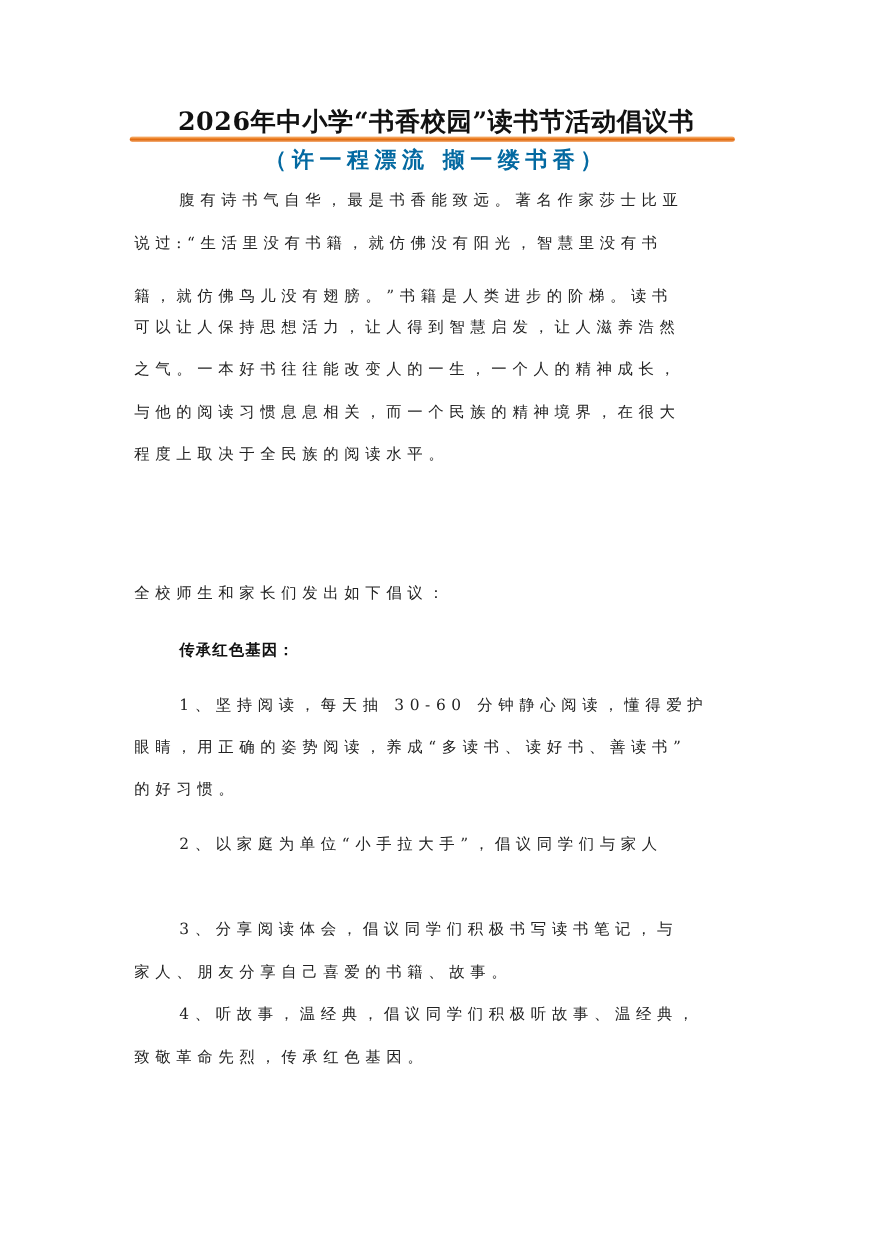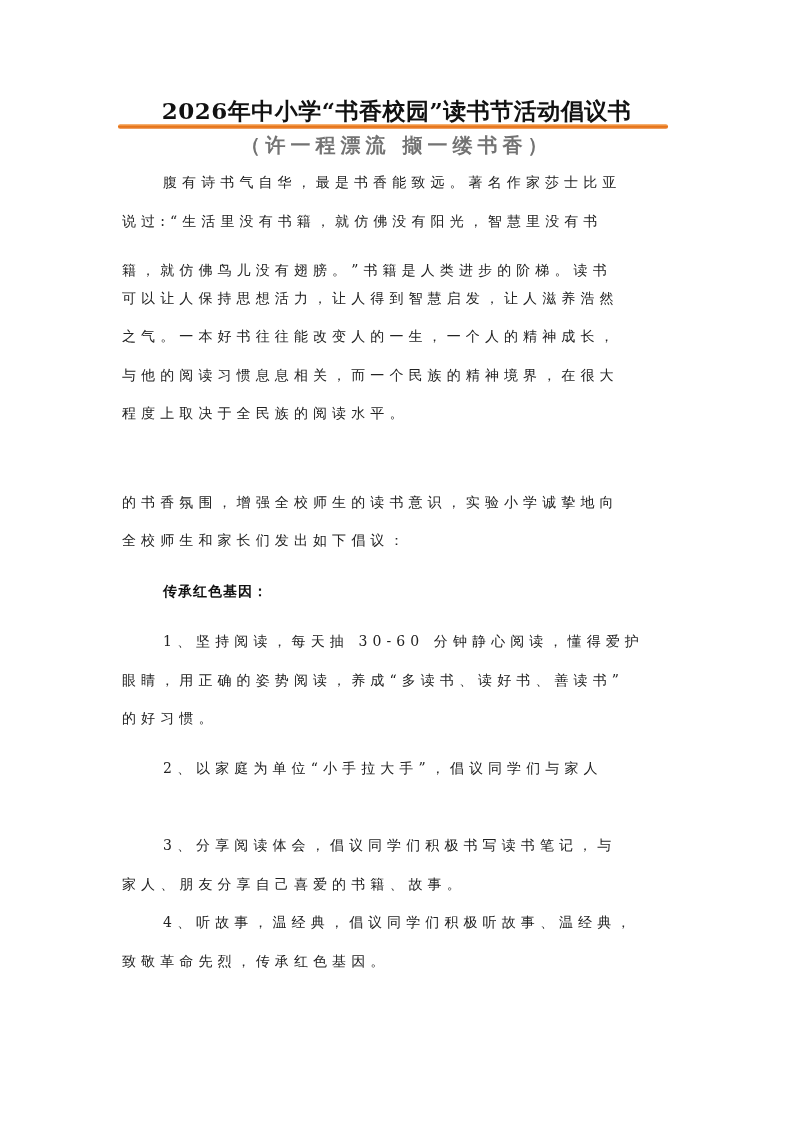--- a/index.html
+++ b/index.html
@@ -11,21 +11,21 @@
     font-family: "DejaVu Serif", "Liberation Serif", serif;
     font-weight: bold; font-size: 23px; line-height: 28px; letter-spacing: 0.5px; color: #111;
   }
   .underline {
     position: absolute; left: 118px; top: 124px; width: 550px; height: 5px;
     background: linear-gradient(to bottom, #f7c08a 0%, #ec7a1c 45%, #e06a10 60%, #f3b07a 100%);
     border-radius: 3px;
   }
   .subtitle {
     position: absolute; left: 0; width: 793px; top: 131px; text-align: center;
-    font-weight: bold; font-size: 20px; line-height: 28px; letter-spacing: 5px; color: #737373;
+    font-weight: bold; font-size: 20px; line-height: 28px; letter-spacing: 5px; color: #0369a1;
   }
   .line {
     position: absolute; left: 122px; width: 560px; white-space: nowrap;
     font-size: 14px; line-height: 24px; letter-spacing: 5.1px; color: #222;
   }
   .indent { left: 163px; }
   .heading-line { font-family: "DejaVu Sans", "Liberation Sans", sans-serif; font-weight: bold; letter-spacing: 1px; color: #111; }
 </style>
 </head>
 <body>
@@ -36,21 +36,20 @@
   <div class="subtitle">（许一程漂流  撷一缕书香）</div>
 
   <div class="line indent" style="top:170px">腹有诗书气自华，最是书香能致远。著名作家莎士比亚</div>
   <div class="line" style="top:209px">说过:“生活里没有书籍，就仿佛没有阳光，智慧里没有书</div>
   <div class="line" style="top:258px">籍，就仿佛鸟儿没有翅膀。”书籍是人类进步的阶梯。读书</div>
   <div class="line" style="top:286px">可以让人保持思想活力，让人得到智慧启发，让人滋养浩然</div>
   <div class="line" style="top:324px">之气。一本好书往往能改变人的一生，一个人的精神成长，</div>
   <div class="line" style="top:363px">与他的阅读习惯息息相关，而一个民族的精神境界，在很大</div>
   <div class="line" style="top:401px">程度上取决于全民族的阅读水平。</div>
 
-  <div class="line" style="top:490px">的书香氛围，增强全校师生的读书意识，实验小学诚挚地向</div>
   <div class="line" style="top:528px">全校师生和家长们发出如下倡议：</div>
 
   <div class="line indent heading-line" style="top:579px">传承红色基因：</div>
 
   <div class="line indent" style="top:629px">1、坚持阅读，每天抽 30-60 分钟静心阅读，懂得爱护</div>
   <div class="line" style="top:668px">眼睛，用正确的姿势阅读，养成“多读书、读好书、善读书”</div>
   <div class="line" style="top:706px">的好习惯。</div>
 
   <div class="line indent" style="top:756px">2、以家庭为单位“小手拉大手”，倡议同学们与家人</div>
 

